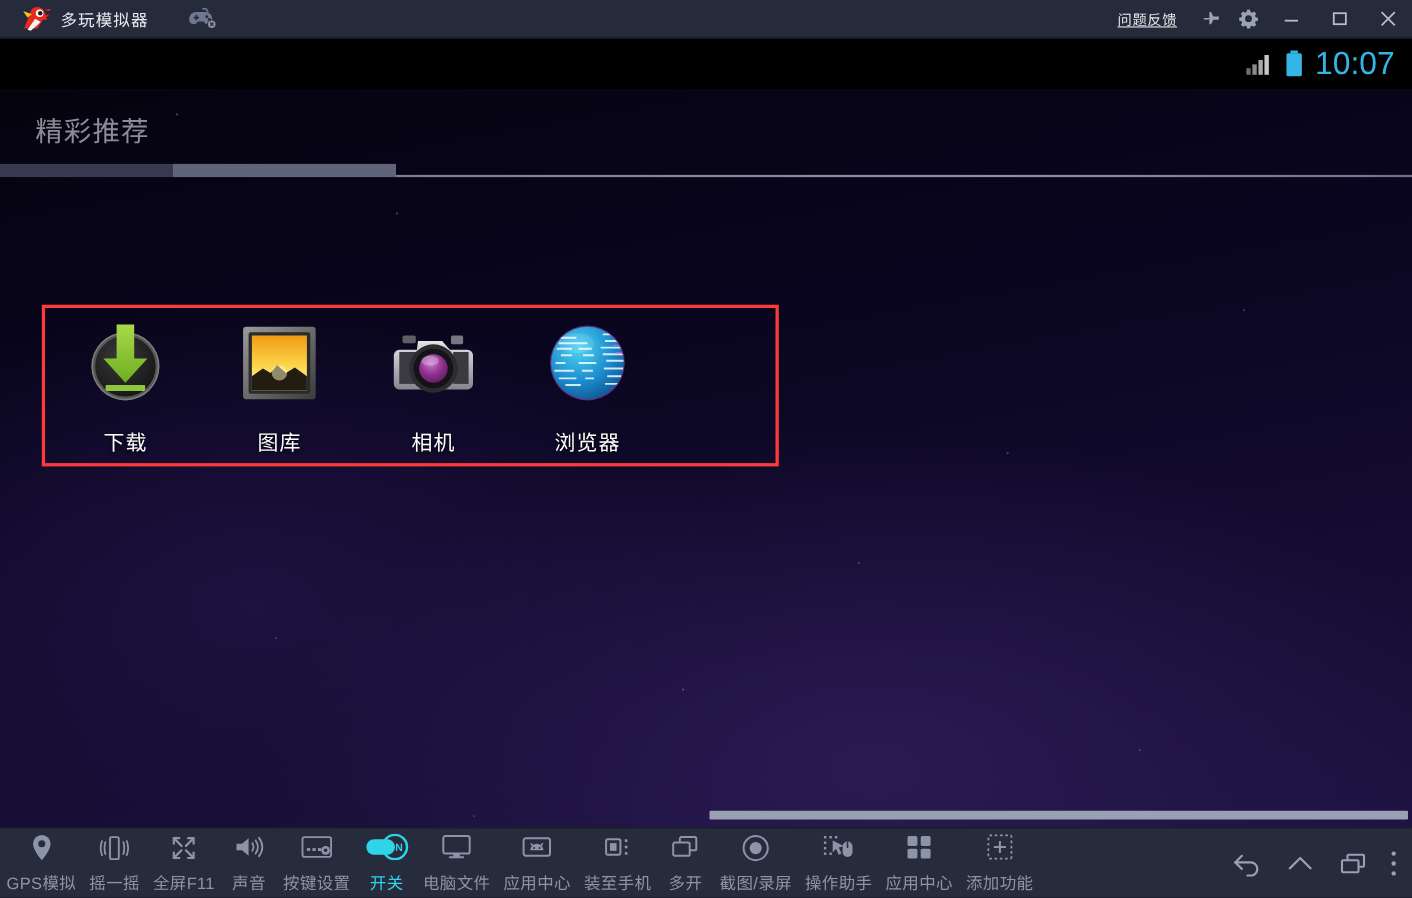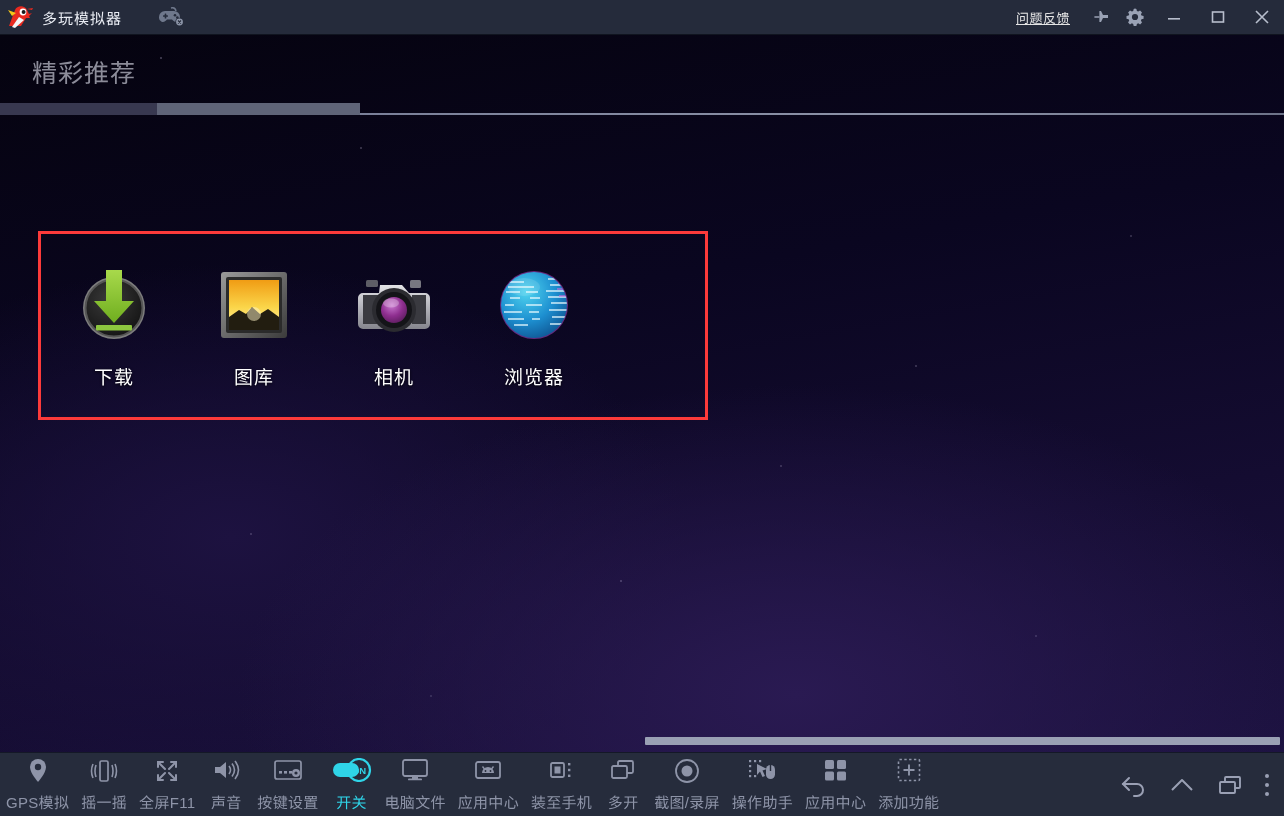--- a/index.html
+++ b/index.html
@@ -11,21 +11,21 @@
     -webkit-font-smoothing: antialiased;
   }
   .app { position:relative; width:1284px; height:816px; display:flex; flex-direction:column; }
 
   
   .titlebar {
     height:35px; flex:0 0 35px;
     background:#252b3b;
     display:flex; align-items:center;
     border-bottom:1px solid #10141f;
-    position:relative; z-index:30;
+    position:relative; z-index:30;padding-left:13px;
   }
   .tb-logo { width:40px; height:35px; display:flex; align-items:center; justify-content:center; }
   .tb-title { font-size:15px; color:#e8ebf2; letter-spacing:1px; margin-left:2px; }
   .tb-gamepad { margin-left:36px; display:flex; align-items:center; }
   .tb-spacer { flex:1; }
   .tb-feedback {
     font-size:13px; color:#e5e5e5; text-decoration:underline;
     margin-right:14px; cursor:pointer; letter-spacing:.5px;text-align:center;
   }
   .tb-icon {
@@ -70,21 +70,21 @@
   .tab-underline .seg-a { width:157px; background:#383850; }
   .tab-underline .seg-b { width:203px; background:#5f6478; }
   .tab-hairline {
     position:absolute; left:360px; right:0; bottom:0px; height:2px;
     background:linear-gradient(90deg,#7a8099 0%, #8d93a8 60%, #6d7389 100%);
   }
 
   
   .app-grid-wrap {
     position:absolute; left:38px; top:196px;
-    width:670px; height:189px;
+    width:670px; height:147px;
     border:3px solid #fc3a3a;
     display:flex; align-items:center;
   }
   .app-grid { display:flex; padding-left:3px; }
   .app-cell {
     width:140px; display:flex; flex-direction:column; align-items:center;
     cursor:pointer; user-select:none;
   }
   .app-icon { width:96px; height:86px; display:flex; align-items:center; justify-content:center; }
   .app-label {
@@ -180,20 +180,37 @@
           <rect x="2.5" y="3" width="11" height="10" fill="none" stroke="#b7bdcc" stroke-width="1.6"></rect>
         </svg>
     </div>
     <div class="tb-win close">
       <svg width="18" height="18" viewBox="0 0 18 18">
           <path d="M3 3 L15 15 M15 3 L3 15" stroke="#b7bdcc" stroke-width="1.6"></path>
         </svg>
     </div>
   </div>
 
+  <div class="statusbar">
+    <div style="display:flex;align-items:flex-end;">
+      <svg width="26" height="22" viewBox="0 0 26 22">
+        <rect x="1" y="15" width="4" height="6" fill="#6d6d6d"></rect>
+        <rect x="6.5" y="11.5" width="4" height="9.5" fill="#8a8a8a"></rect>
+        <rect x="12" y="7.5" width="4" height="13.5" fill="#a8a8a8"></rect>
+        <rect x="17.5" y="3" width="4" height="18" fill="#c7c7c7"></rect>
+      </svg>
+    </div>
+    <div style="display:flex;align-items:center;">
+      <svg width="17" height="26" viewBox="0 0 17 26">
+        <rect x="5" y="1" width="7" height="2.6" rx="1" fill="#34b5e6"></rect>
+        <rect x="1.5" y="3.4" width="14" height="21" rx="1.5" fill="#34b5e6"></rect>
+      </svg>
+    </div>
+    <div class="time">10:07</div>
+  </div>
 
   <div class="screen">
 
     <div class="stars">
       <span class="star" style="left:160px;top:22px;width:2px;height:2px;opacity:.35"></span>
       <span class="star" style="left:360px;top:112px;width:2px;height:2px;opacity:.3"></span>
       <span class="star" style="left:915px;top:330px;width:2px;height:2px;opacity:.28"></span>
       <span class="star" style="left:1130px;top:200px;width:2px;height:2px;opacity:.25"></span>
       <span class="star" style="left:620px;top:545px;width:2px;height:2px;opacity:.3"></span>
       <span class="star" style="left:250px;top:498px;width:2px;height:2px;opacity:.25"></span>

